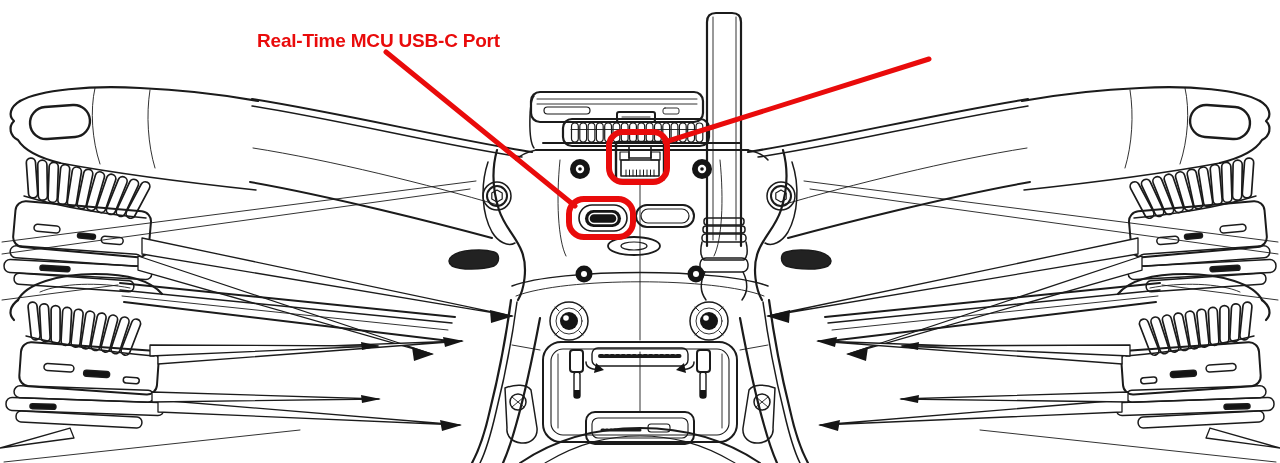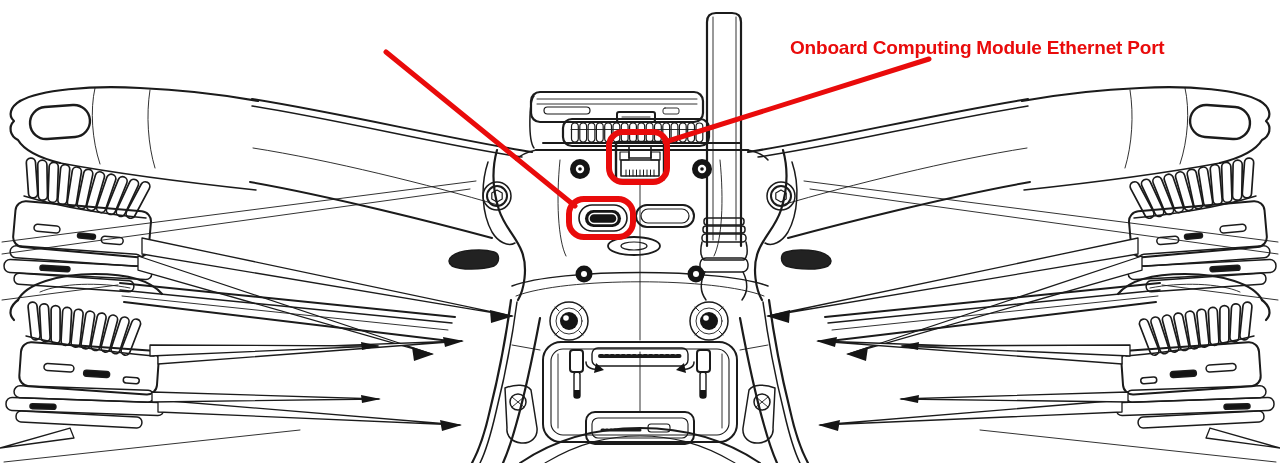--- a/index.html
+++ b/index.html
@@ -328,14 +328,14 @@
     </g>
 
     <g fill="none" stroke="#e90b0b" stroke-linecap="round" stroke-linejoin="round">
       <line x1="386" y1="52" x2="575" y2="206" stroke-width="5"></line>
       <line x1="929" y1="59" x2="665" y2="142" stroke-width="5"></line>
       <rect x="609" y="132" width="58" height="50" rx="14" stroke-width="6"></rect>
       <rect x="569" y="199" width="64" height="38" rx="15" stroke-width="6"></rect>
     </g>
   </svg>
 
-  <div class="callout callout-eth">Onboard Computing Module Ethernet Port</div>
+  <div class="callout callout-usb">Real-Time MCU USB-C Port</div>
 </div>
 
 </body></html>

